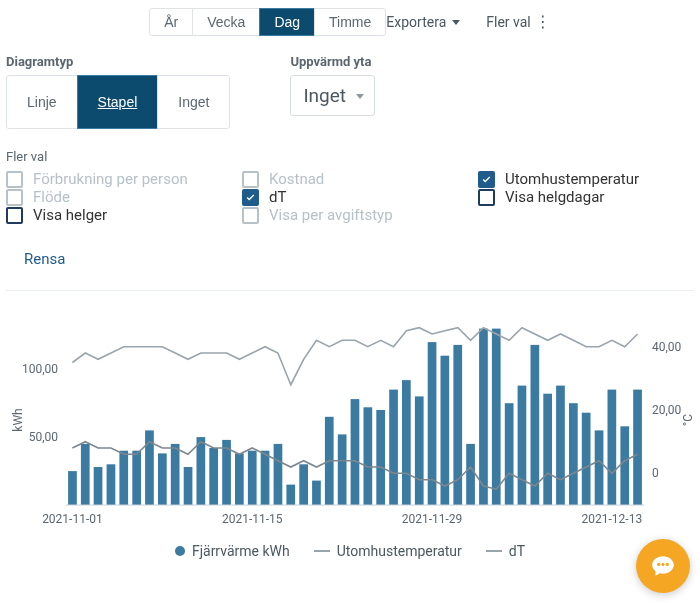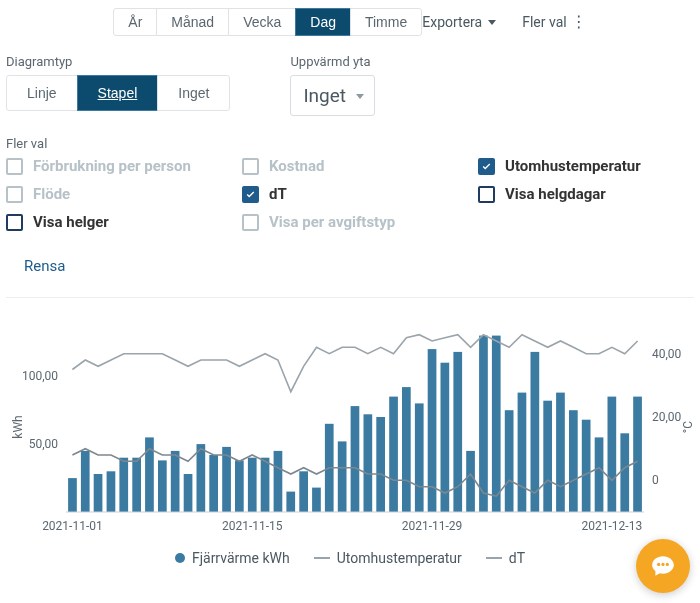--- a/index.html
+++ b/index.html
@@ -48,39 +48,39 @@
   .controls-row {
     display: flex;
     gap: 60px;
     margin-top: 18px;
   }
   .control-block label.block-label {
     display: block;
     font-size: 13px;
     color: #5b6770;
     margin-bottom: 6px;
+    font-weight: bold;
   }
   .select-like {
     border: 1px solid #d7dde1;
     border-radius: 3px;
     padding: 8px 28px 8px 12px;
     font-size: 19px;
     color: #4a5861;
     position: relative;
     display: inline-block;
     min-width: 82px;
     cursor: pointer;
   }
   .select-like .caret { position: absolute; right: 10px; top: 50%; margin-top: -2px; border-top-color: #8e99a0; }
   .section-label { font-size: 13px; color: #5b6770; margin-top: 20px; margin-bottom: 6px; }
   .checks {
     display: grid;
     grid-template-columns: repeat(3, 1fr);
-    gap: 10px 20px;
-    font-weight: bold;
+    gap: 0 20px;
   }
   .check {
     display: flex;
     align-items: center;
     gap: 10px;
     color: #333;
     font-size: 15px;
     cursor: pointer;
   }
   .check.disabled { color: #b6c1c8; cursor: default; }
@@ -147,21 +147,20 @@
   .tick-text { font-size: 12px; fill: #5b6770; }
 </style>
 </head>
 <body>
 
 
 
 <div class="toprow">
   <div class="btn-group" id="period-tabs">
       <button class="btn">År</button>
-      <button class="btn">Månad</button>
       <button class="btn">Vecka</button>
       <button class="btn active">Dag</button>
       <button class="btn">Timme</button>
     </div>
   <div class="top-actions">
     <span class="dropdown-link">
       <span>Exportera</span>
       <span class="caret"></span>
     </span>
     <span class="dropdown-link">
@@ -169,21 +168,21 @@
       <span class="more-dots">⋮</span>
     </span>
   </div>
 </div>
 
 <div class="controls-row">
   <div class="control-block">
     <label class="block-label">Diagramtyp</label>
     <div class="btn-group" id="chart-type-tabs">
         <button class="btn" style="padding: 9px 20px;">Linje</button>
-        <button class="btn active" style="padding: 9px 20px; text-decoration: underline;">Stapel</button>
+        <button class="btn active" style="padding: 18px 20px; text-decoration: underline;">Stapel</button>
         <button class="btn" style="padding: 9px 20px;">Inget</button>
       </div>
   </div>
   <div class="control-block">
     <label class="block-label">Uppvärmd yta</label>
     <div class="select-like">
       <span>Inget</span>
       <span class="caret"></span>
     </div>
   </div>

